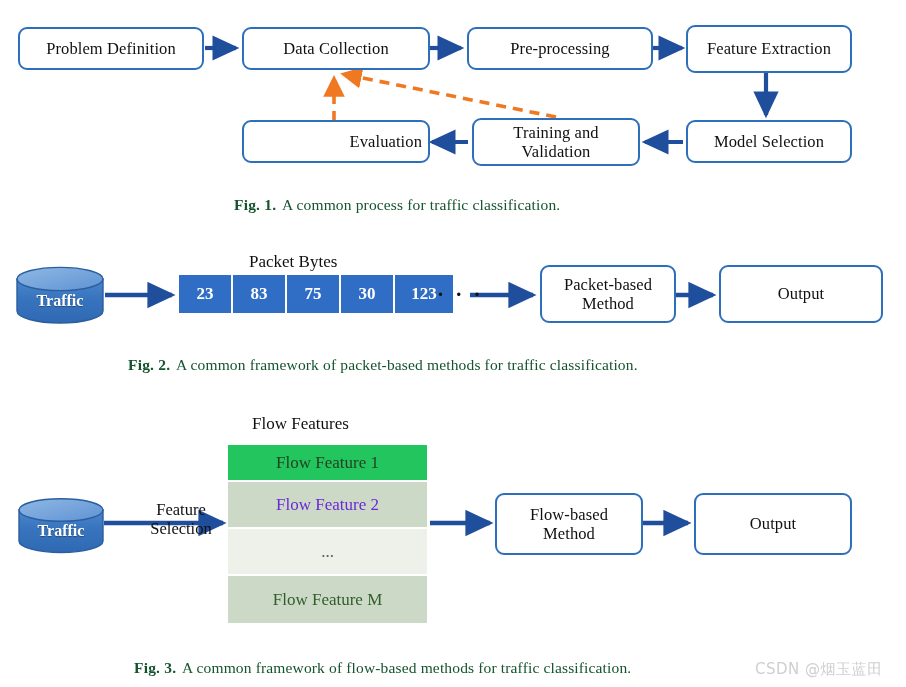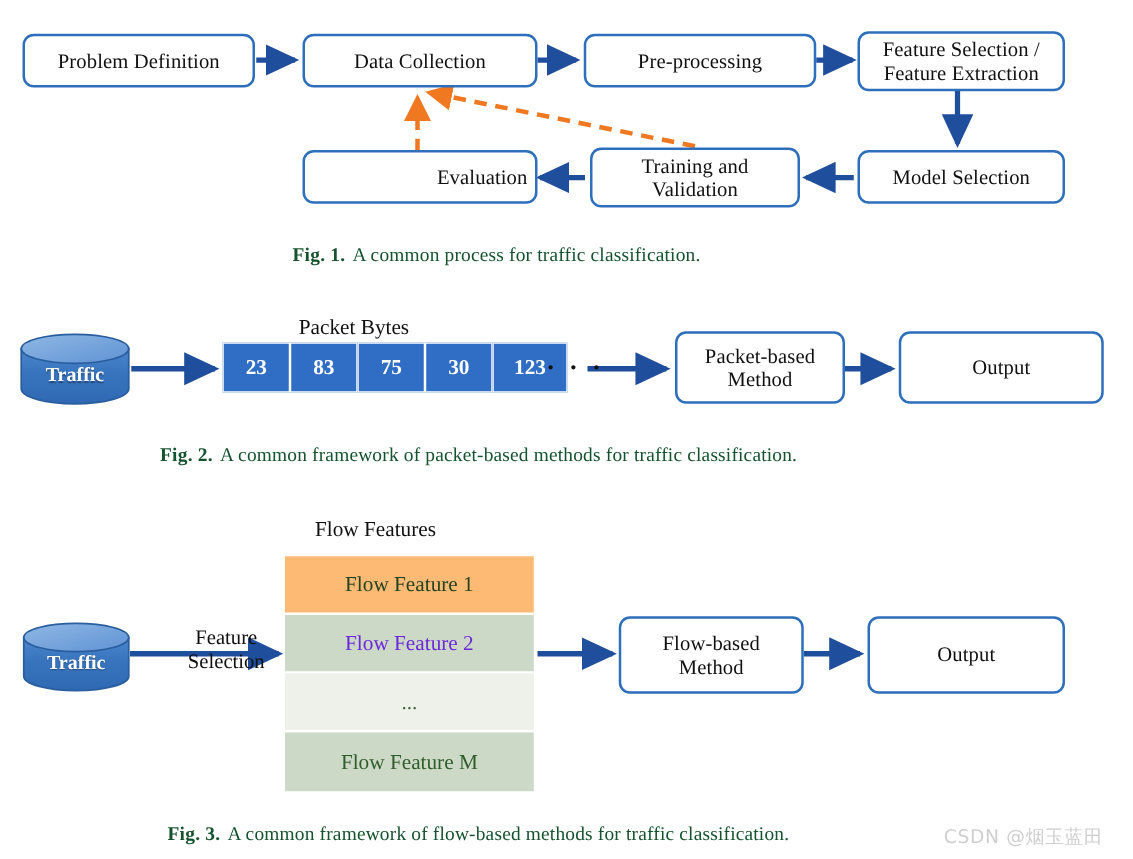--- a/index.html
+++ b/index.html
@@ -192,21 +192,20 @@
     <div class="pbox" style="left:242px; top:27px; width:188px; height:43px;">
       <span>Data Collection</span>
     </div>
 
     <div class="pbox" style="left:467px; top:27px; width:186px; height:43px;">
       <span>Pre-processing</span>
     </div>
 
     <div class="pbox" style="left:686px; top:25px; width:166px; height:48px;">
       <span>
-        <span>Feature Selection /</span>
         <span>Feature Extraction</span>
       </span>
     </div>
 
     <div class="pbox" style="left:686px; top:120px; width:166px; height:43px;">
       <span>Model Selection</span>
     </div>
 
     <div class="pbox" style="left:472px; top:118px; width:168px; height:48px;">
       <span>
@@ -248,21 +247,21 @@
             <stop offset="0%" stop-color="#8fb7e4"></stop>
             <stop offset="100%" stop-color="#5f93d4"></stop>
           </linearGradient>
         </defs>
         <path d="M3,13 L3,45 A43,12 0 0 0 89,45 L89,13 Z" fill="url(#cylBody2)" stroke="#2a5e9e" stroke-width="1.4"></path>
         <ellipse cx="46" cy="13" rx="43" ry="11.6" fill="url(#cylTop2)" stroke="#2a5e9e" stroke-width="1.4"></ellipse>
       </svg>
       <div class="cyl-label" style="top:26px;">Traffic</div>
     </div>
 
-    <div class="sectitle" style="left:239px; top:252px;text-align:center;">Packet Bytes</div>
+    <div class="sectitle" style="left:249px; top:252px;text-align:center;">Packet Bytes</div>
 
     <div class="byterow" style="left:178px; top:274px;">
       <div class="bytecell" style="width:54px;">23</div>
       <div class="bytecell" style="width:54px;">83</div>
       <div class="bytecell" style="width:54px;">75</div>
       <div class="bytecell" style="width:54px;">30</div>
       <div class="bytecell" style="width:60px;">123</div>
     </div>
     <div class="ellipsis-dots" style="left:437px; top:282px;">· · ·</div>
 
@@ -314,21 +313,21 @@
     </div>
 
     <div class="twoline" style="left:126px; top:500px; width:110px;">
       <div>Feature</div>
       <div>Selection</div>
     </div>
 
     <div class="sectitle" style="left:252px; top:414px;">Flow  Features</div>
 
     <div class="flowstack" style="left:228px; top:445px; width:199px;">
-      <div class="flowrow" style="height:47px; background:#fdba74; color:#24421f;">
+      <div class="flowrow" style="height:37px; background:#22c55e; color:#24421f;">
         <span>Flow Feature 1</span>
       </div>
       <div class="flowrow" style="height:47px; background:#ccd9c6; color:#6d28d9;">
         <span>Flow Feature 2</span>
       </div>
       <div class="flowrow" style="height:47px; background:#eef0ea; color:#4b6446;">
         <span>...</span>
       </div>
       <div class="flowrow" style="height:47px; background:#ccd9c6; color:#2f5d2b; border-bottom:none;">
         <span>Flow Feature M</span>

